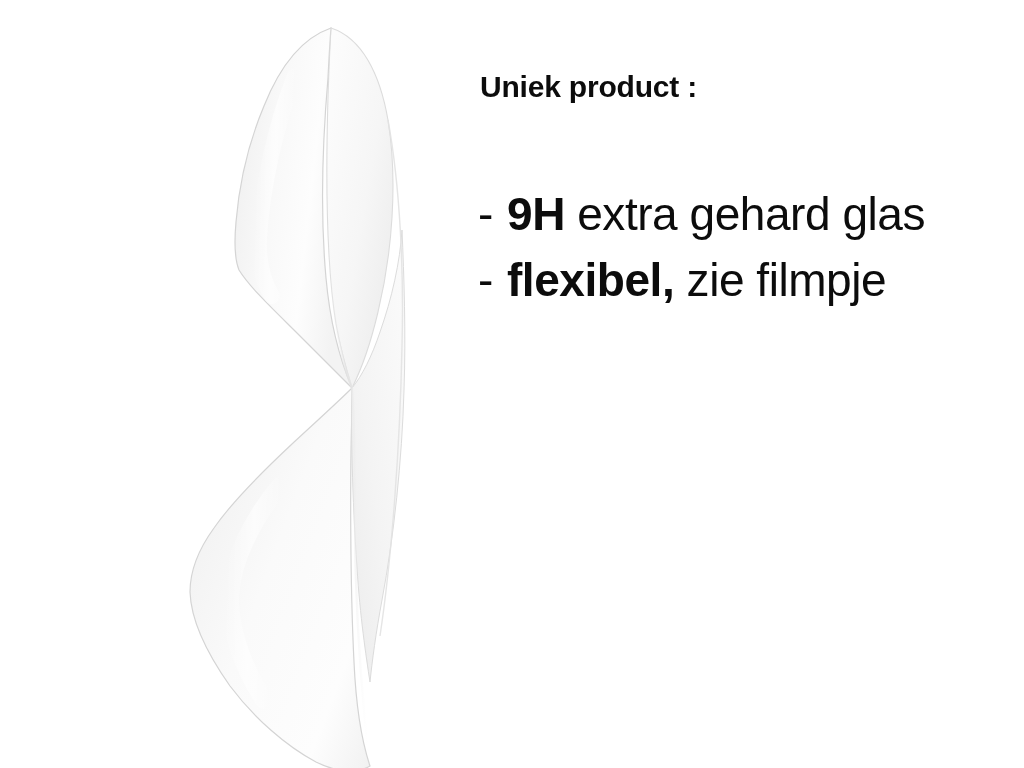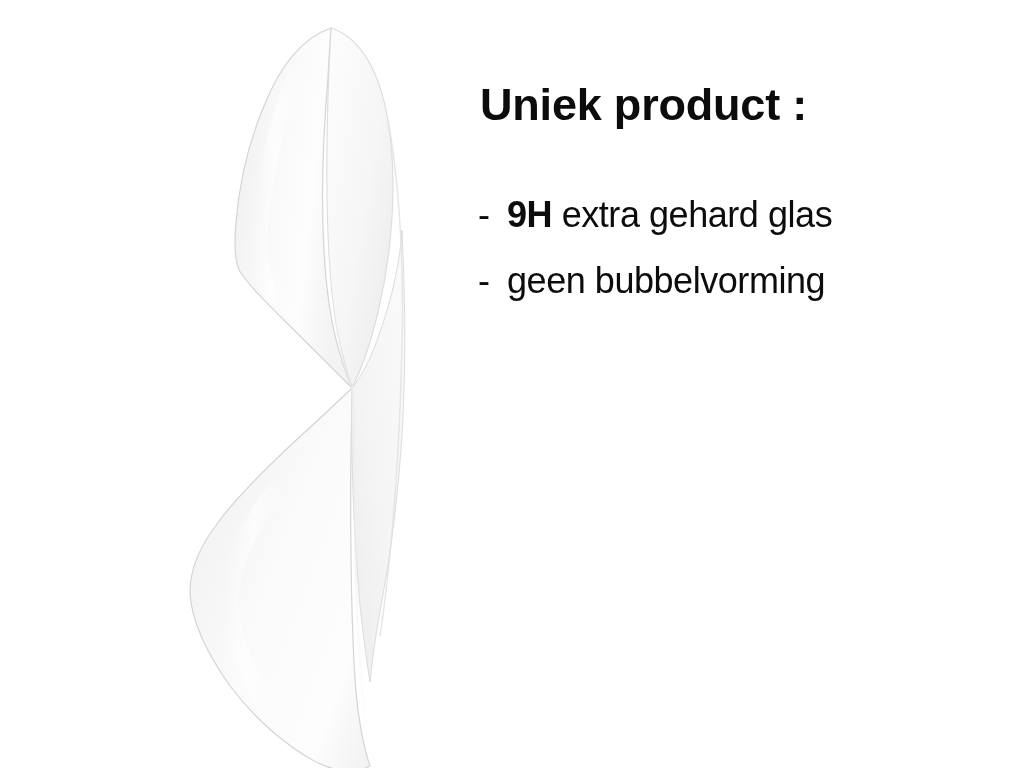--- a/index.html
+++ b/index.html
@@ -44,39 +44,39 @@
     left: 470px;
     top: 0;
     width: 554px;
     height: 768px;
   }
 
   .headline {
     position: absolute;
     left: 10px;
     top: 52px;
-    font-size: 45px;
+    font-size: 30px;
     font-weight: bold;
     color: #0c0c0c;
     letter-spacing: -0.2px;
     white-space: nowrap;
     line-height: 1;
   }
 
   .feature-list {
     position: absolute;
     left: 8px;
     top: 182px;
     margin: 0;
     padding: 0;
     list-style: none;
   }
 
   .feature-item {
-    font-size: 36px;
+    font-size: 46px;
     font-weight: normal;
     color: #0c0c0c;
     line-height: 65.5px;
     white-space: nowrap;
     letter-spacing: -0.45px;
   }
 
   .feature-item .dash {
     display: inline-block;
     width: 29px;
@@ -185,18 +185,18 @@
                C 360,430 352,540 340,620" fill="none" stroke="#e2e2e2" stroke-width="1.4" opacity="0.9"></path>
     </svg>
   </figure>
 
   <section class="copy-panel">
 
     <h1 class="headline">Uniek product :</h1>
 
     <ul class="feature-list">
         <li class="feature-item"><span class="dash">-</span><b>9H</b><span> extra gehard glas</span></li>
-        <li class="feature-item"><span class="dash">-</span><span>geen bubbelvorming</span></li>
+        <li class="feature-item"><span class="dash">-</span><b>flexibel,</b><span> zie filmpje</span></li>
       </ul>
 
   </section>
 
 </div>
 
 </body></html>

